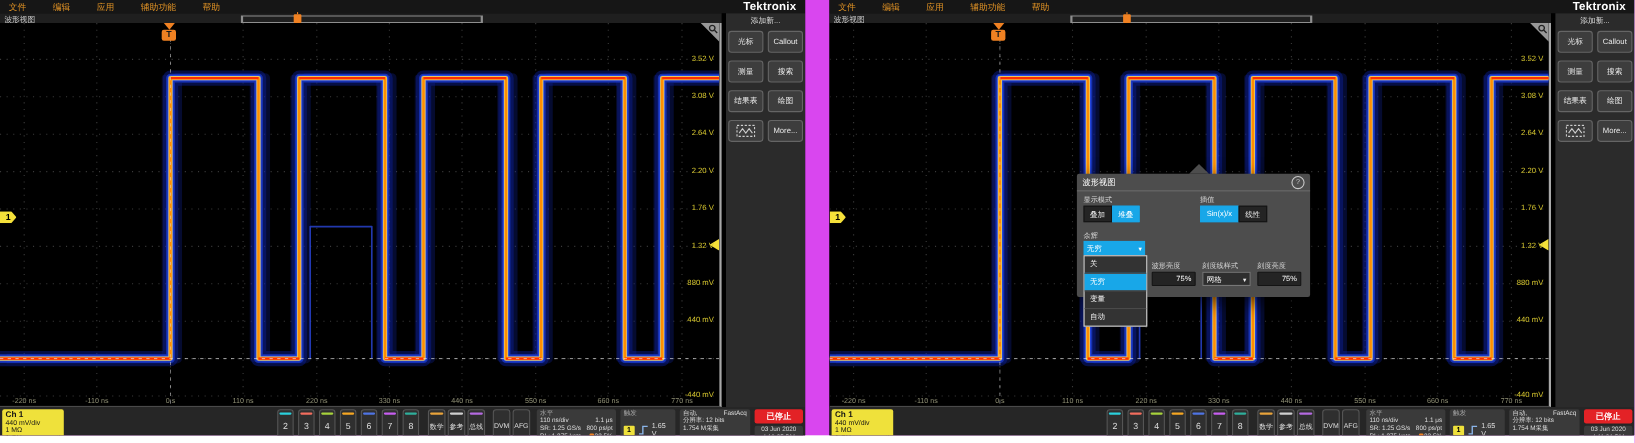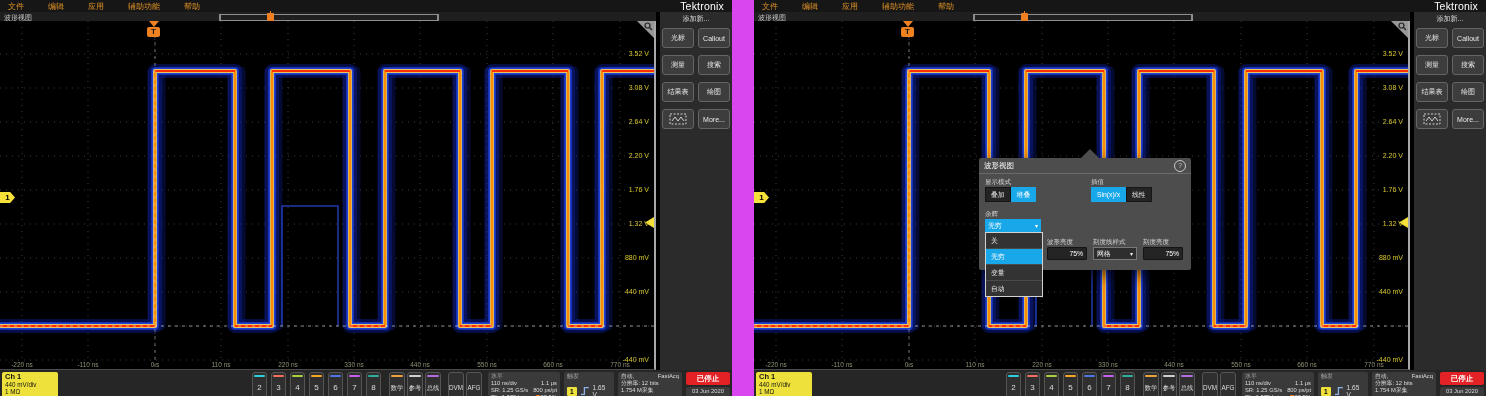--- a/index.html
+++ b/index.html
@@ -4,21 +4,21 @@
 <style>
   html,body{margin:0;padding:0;background:#fff;font-family:"Liberation Sans",sans-serif;}
   .stage{position:relative;width:1486px;height:396px;background:#d946ef;overflow:hidden;}
   .panel{position:absolute;top:0;width:732px;height:403px;background:#000;overflow:hidden;}
   .panel.pl{left:0;} .panel.pr{left:754px;}
 
   
   .topbar{position:absolute;top:0;left:0;right:0;height:12px;background:#161616;display:flex;align-items:center;}
   .menu-item{color:#e09225;font-size:8px;margin-left:24px;white-space:nowrap;}
   .menu-item:first-child{margin-left:8px;}
-  .logo{margin-left:auto;margin-right:8px;color:#fff;font-weight:normal;font-size:10.5px;letter-spacing:.2px;}
+  .logo{margin-left:auto;margin-right:8px;color:#fff;font-weight:bold;font-size:10.5px;letter-spacing:.2px;}
 
   
   .tabsrow{position:absolute;top:12px;left:0;width:656px;height:9px;background:#1f1f1f;}
   .viewtab{position:absolute;left:4px;top:1px;font-size:7px;color:#c8c8c8;}
   .ovbar{position:absolute;left:219px;top:2px;width:216px;height:5px;border:1px solid #8e8e8e;border-left-width:2px;border-right-width:2px;}
   .ovmark{position:absolute;left:46px;top:-2px;width:7px;height:8px;background:#f08122;border-radius:1px;}
   .ovmark:before{content:"";position:absolute;left:3px;top:-2px;width:1px;height:2px;background:#f08122;}
 
   
   .plot{position:absolute;top:21px;left:0;width:654px;height:348px;background:#000;overflow:hidden;border-right:2px solid #a8a8a8;border-bottom:1px solid #4a4a4a;}

